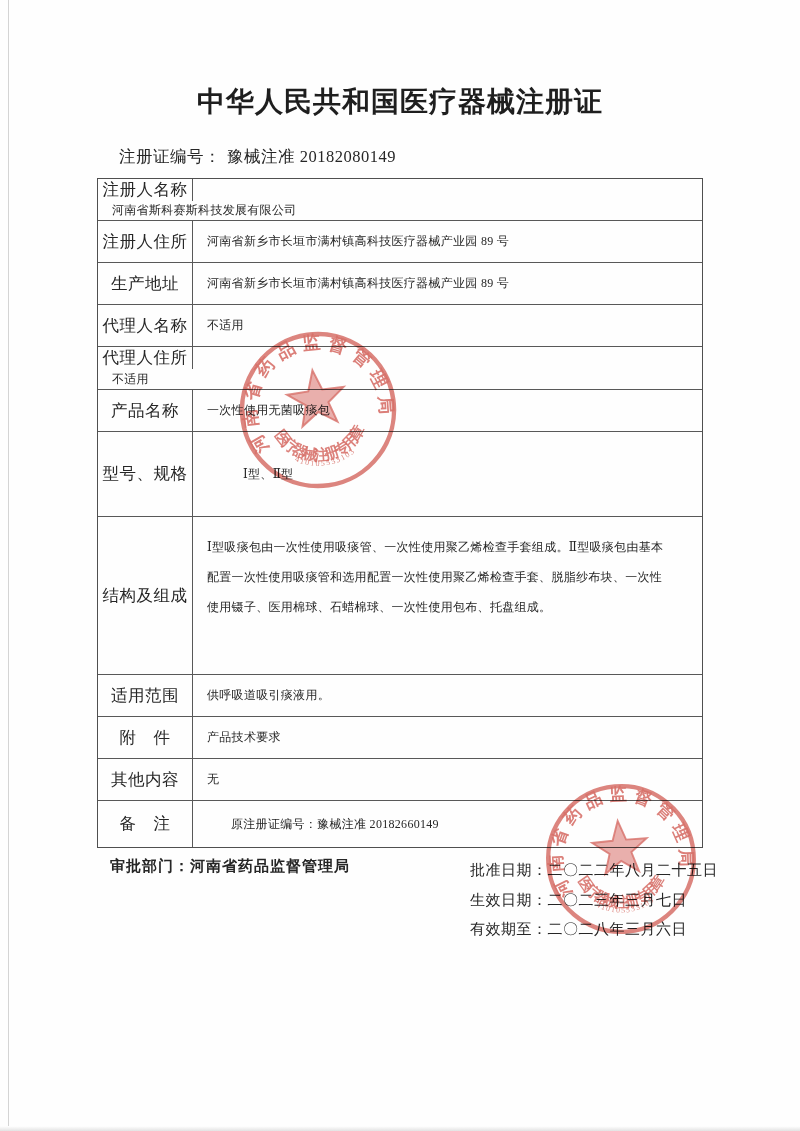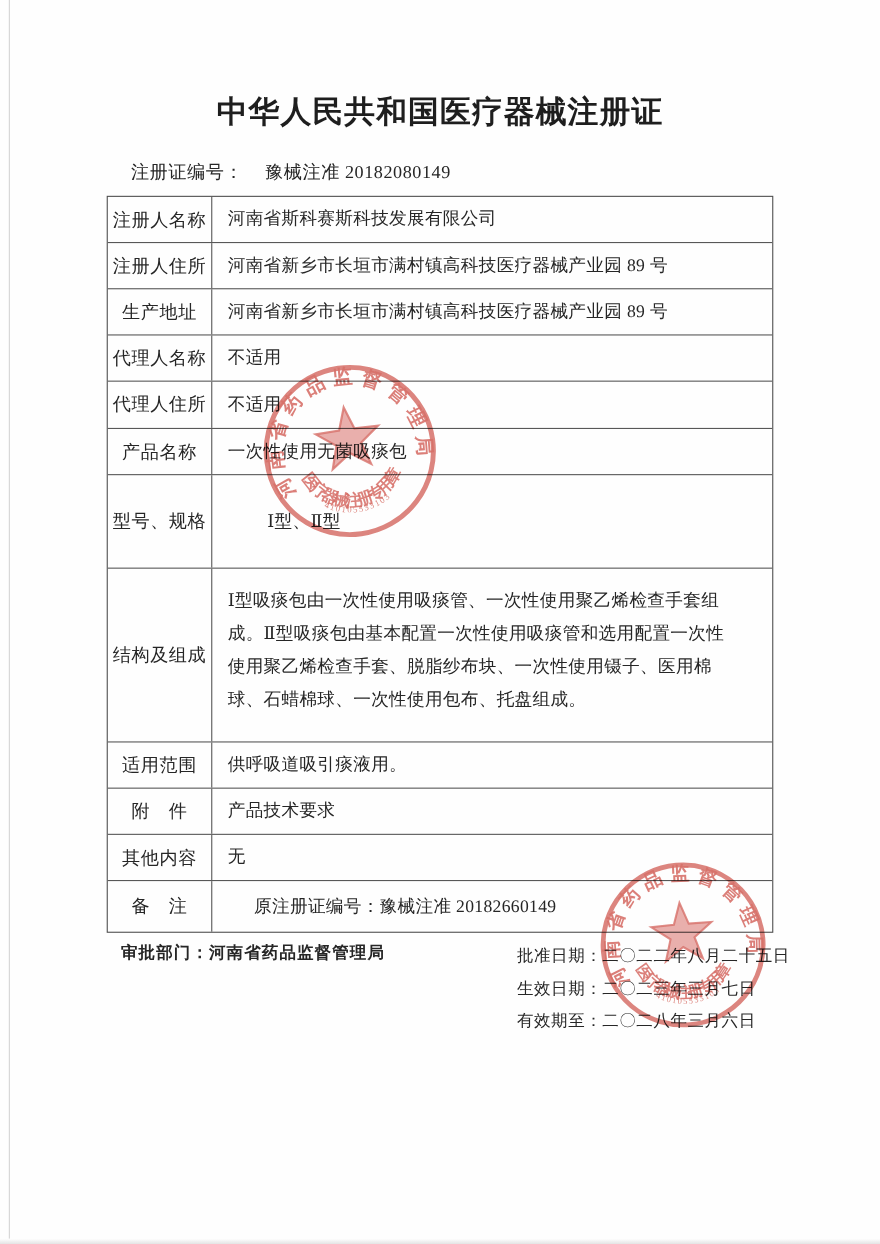--- a/index.html
+++ b/index.html
@@ -7,36 +7,36 @@
     position:relative;width:800px;height:1131px;background:#fefefe;overflow:hidden;
     font-family:"Liberation Serif","DejaVu Serif",serif;color:#262626;
   }
   .scan-edge{position:absolute;left:8px;top:0;bottom:0;width:1px;background:#d4d4d4;}
   .bottom-shade{position:absolute;left:0;right:0;bottom:0;height:5px;background:linear-gradient(#ffffff,#e3e3e3);}
   .doc-title{
     position:absolute;top:83px;left:0;right:0;text-align:center;padding-left:0;
     font-size:28px;font-weight:bold;letter-spacing:1px;color:#1e1e1e;
   }
   .cert-line{position:absolute;left:119px;top:146px;font-size:16.5px;letter-spacing:.5px;}
-  .cert-line .num{margin-left:20px;}
+  .cert-line .num{margin-left:6px;}
   .cert-table{
     position:absolute;left:97px;top:178px;width:606px;
     border:1px solid #4f4f4f;box-sizing:border-box;
   }
   .row{display:flex;border-bottom:1px solid #585858;box-sizing:border-box;}
   .row:last-child{border-bottom:none;}
   .cell{box-sizing:border-box;}
   .cell.label{
     width:95px;min-width:95px;border-right:1px solid #585858;
     display:flex;align-items:center;justify-content:center;
     font-size:16.5px;letter-spacing:.5px;text-align:center;
   }
   .cell.value{
     flex:1;display:flex;align-items:center;
-    padding:0 10px 0 14px;font-size:16px;letter-spacing:.3px;
+    padding:0 10px 0 14px;font-size:12px;letter-spacing:.3px;
   }
   .row.tall .cell.value{
     align-items:flex-start;padding-top:15px;padding-right:30px;line-height:30px;
   }
   .f-left{position:absolute;left:110px;top:857px;font-size:15px;letter-spacing:1px;font-weight:bold;}
   .f-dates{position:absolute;left:470px;top:856px;font-size:15px;line-height:29.5px;letter-spacing:.5px;}
   .f-dates div{white-space:nowrap;}
   
   .stamp{position:absolute;mix-blend-mode:multiply;opacity:.82;}
   .stamp.s1{left:223px;top:315px;width:190px;height:190px;transform:rotate(-8deg);}
@@ -53,37 +53,37 @@
 <div class="page">
   <div class="scan-edge"></div>
 
   <div class="doc-title">中华人民共和国医疗器械注册证</div>
 
   <div class="cert-line">
     <span>注册证编号：</span><span class="num">豫械注准 20182080149</span>
   </div>
 
   <div class="cert-table">
-      <div class="row" style="height: 42px;">
+      <div class="row" style="height: 42px; flex-direction: column;">
         <div class="cell label">注册人名称</div>
         <div class="cell value">河南省斯科赛斯科技发展有限公司</div>
       </div>
       <div class="row" style="height: 42px;">
         <div class="cell label">注册人住所</div>
         <div class="cell value">河南省新乡市长垣市满村镇高科技医疗器械产业园 89 号</div>
       </div>
       <div class="row" style="height: 42px;">
         <div class="cell label">生产地址</div>
         <div class="cell value">河南省新乡市长垣市满村镇高科技医疗器械产业园 89 号</div>
       </div>
       <div class="row" style="height: 42px;">
         <div class="cell label">代理人名称</div>
         <div class="cell value">不适用</div>
       </div>
-      <div class="row" style="height: 43px;">
+      <div class="row" style="height: 43px; flex-direction: column;">
         <div class="cell label">代理人住所</div>
         <div class="cell value">不适用</div>
       </div>
       <div class="row" style="height: 42px;">
         <div class="cell label">产品名称</div>
         <div class="cell value">一次性使用无菌吸痰包</div>
       </div>
       <div class="row" style="height: 85px; gap: 36px;">
         <div class="cell label">型号、规格</div>
         <div class="cell value">Ⅰ型、Ⅱ型</div>

